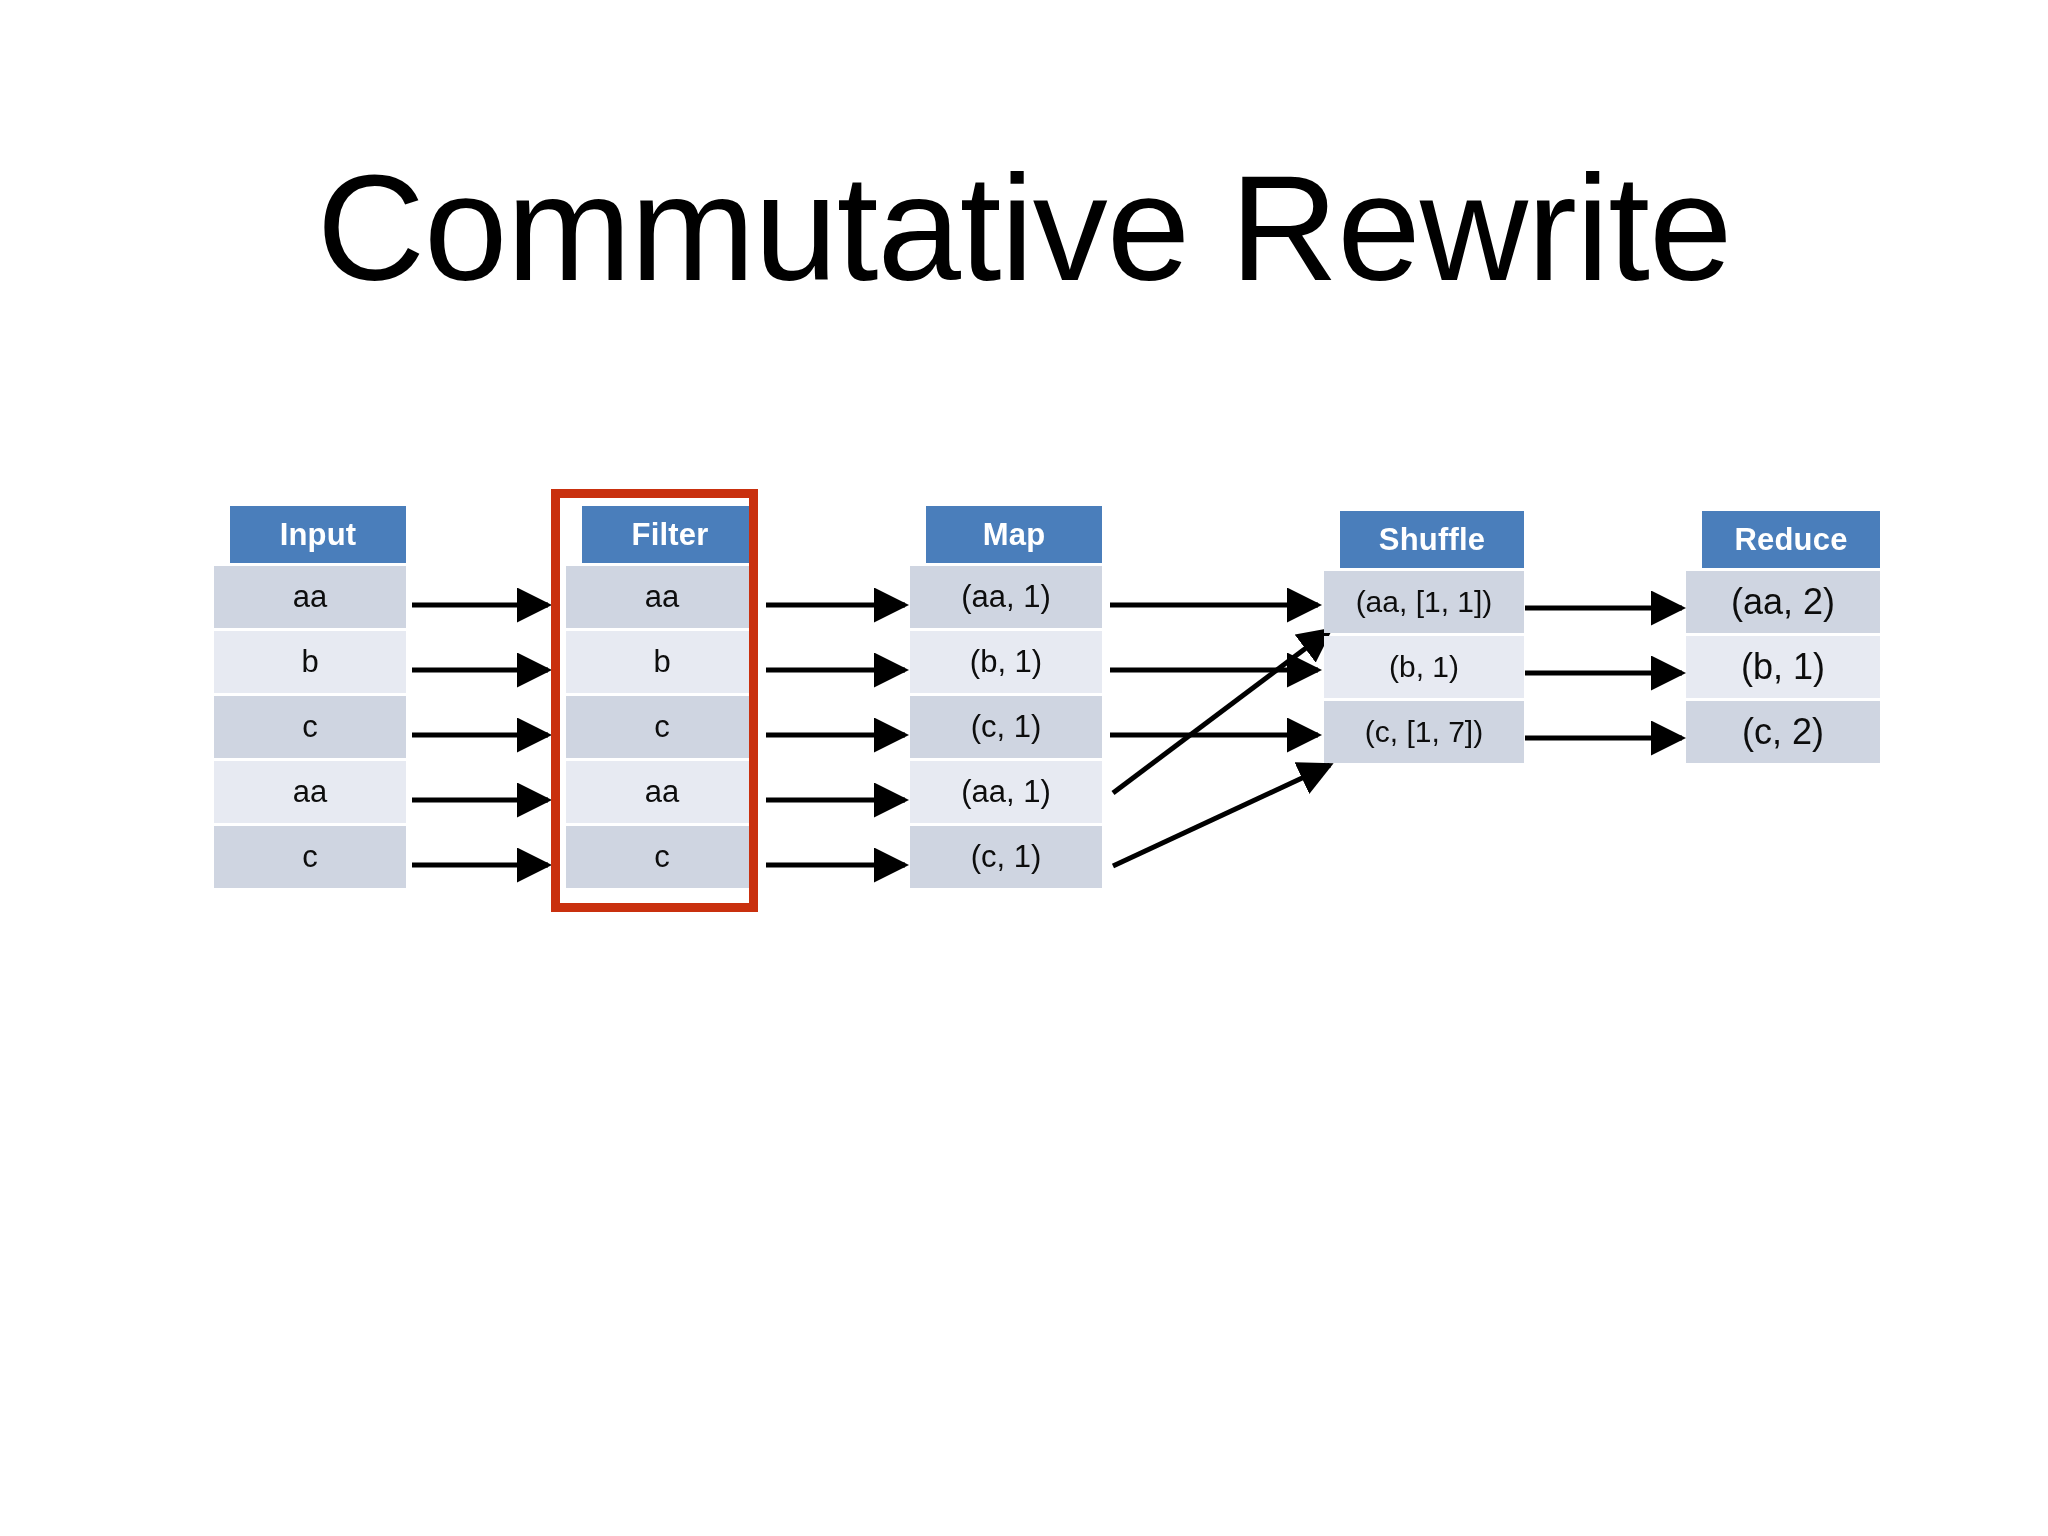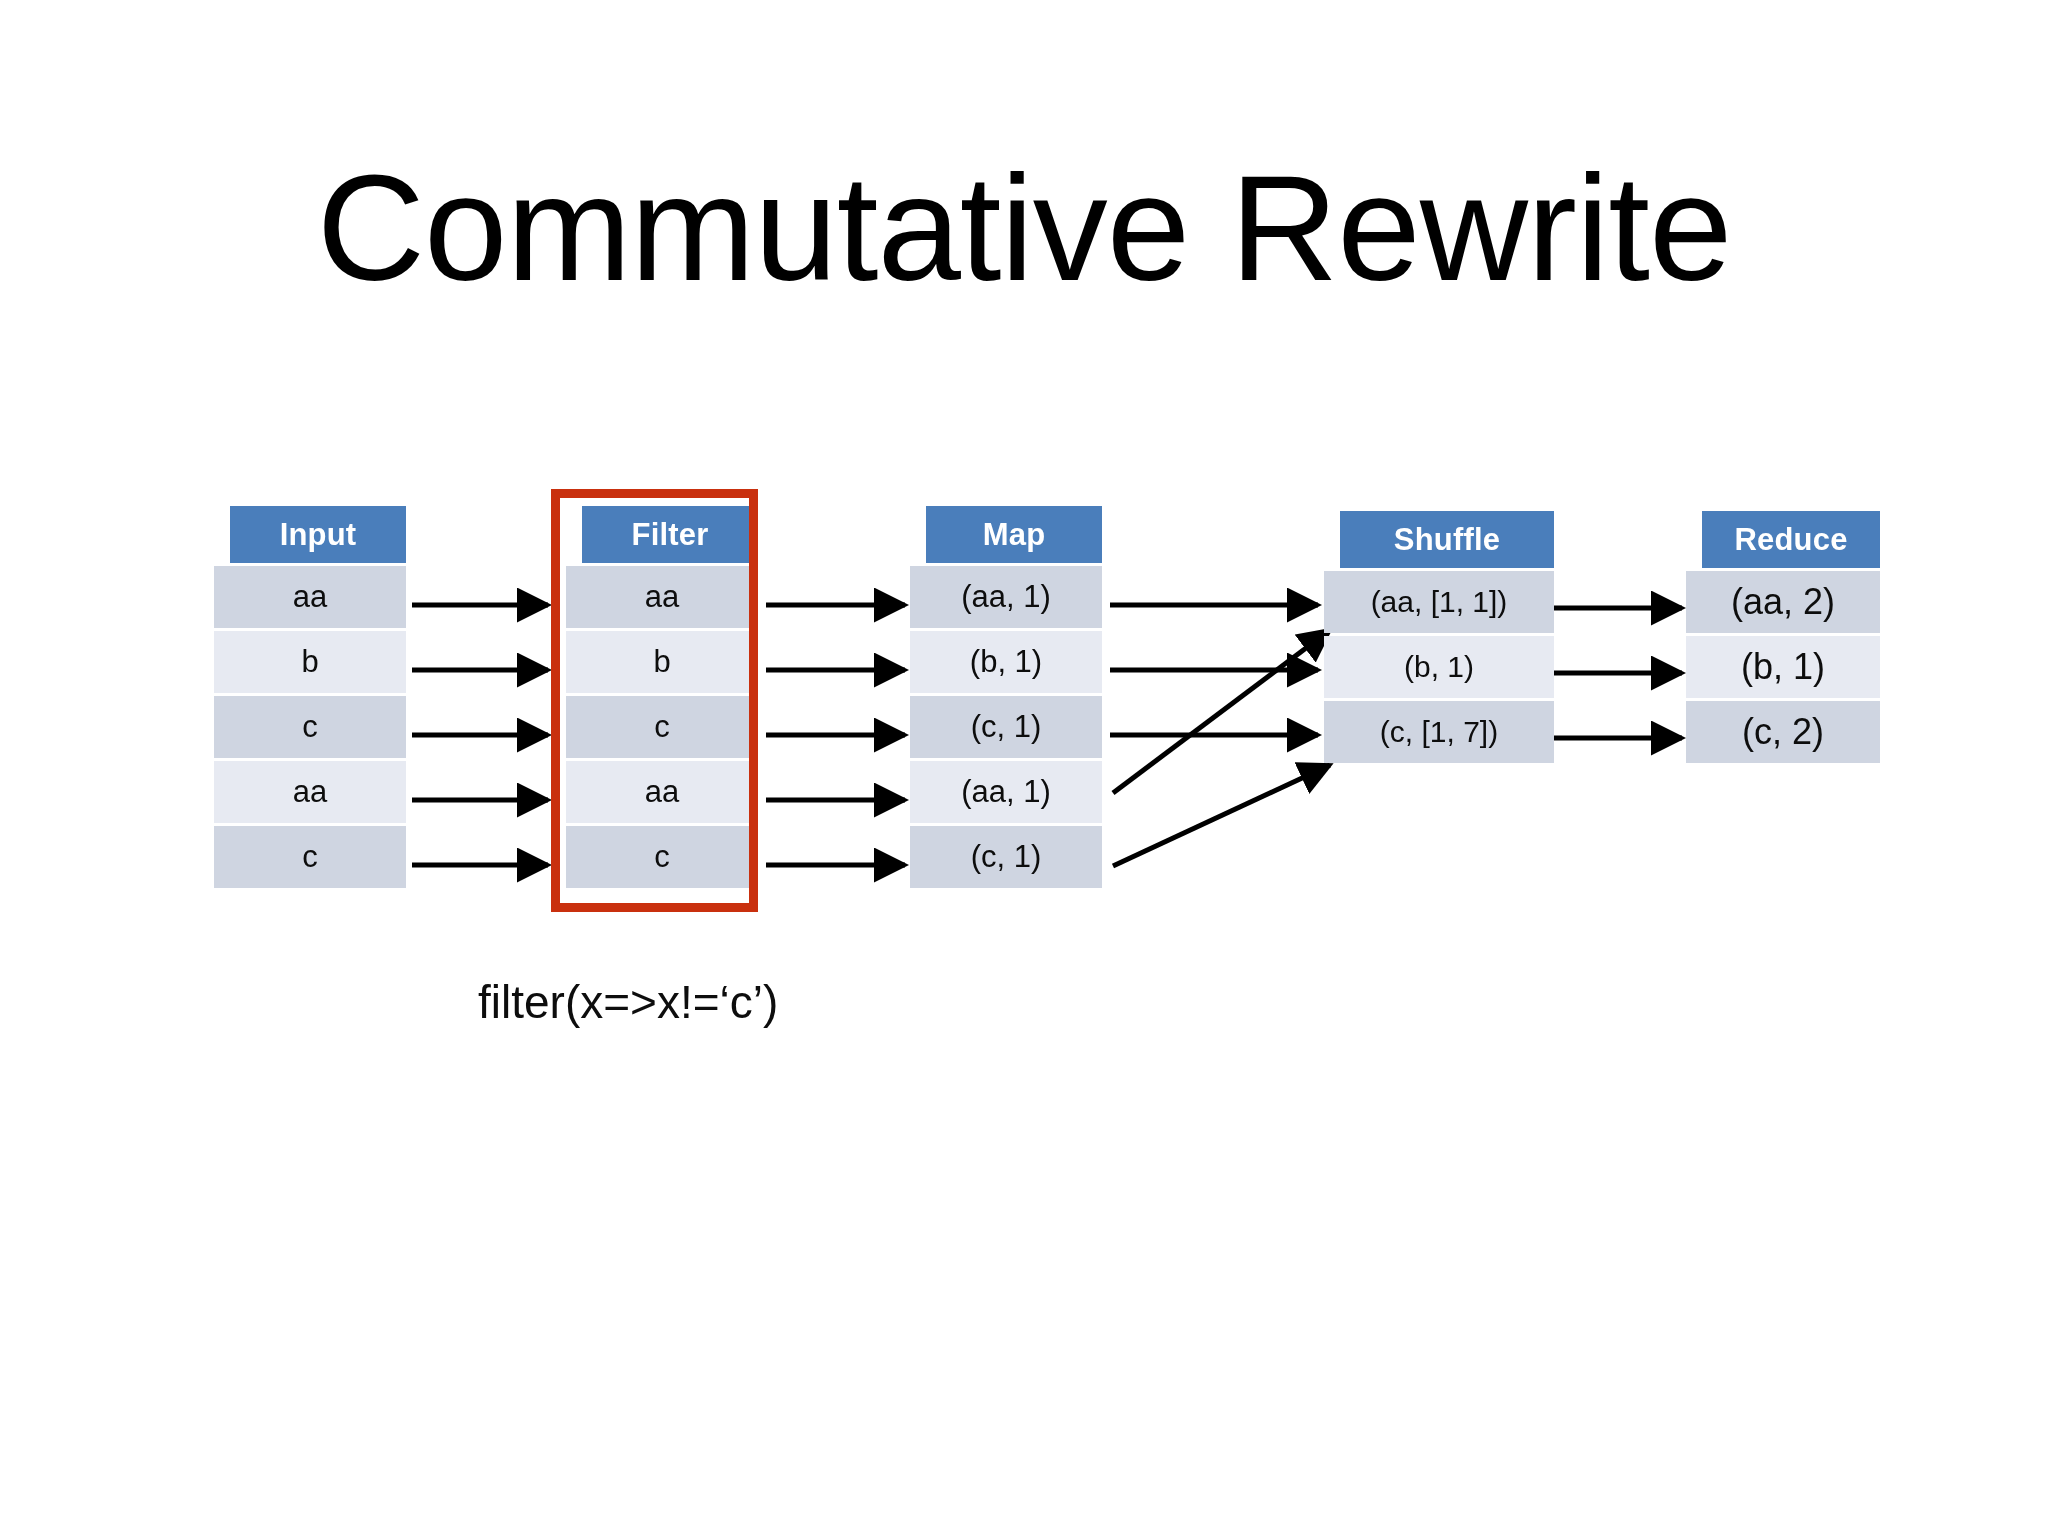--- a/index.html
+++ b/index.html
@@ -62,21 +62,21 @@
     color: #0d0d0d;
     white-space: nowrap;
   }
   .t-row.odd  { background: #CFD5E1; }
   .t-row.even { background: #E7EAF2; }
 
   
   #tbl-input   { left: 214px; top: 506px; }
   #tbl-filter  { left: 566px; top: 506px; }
   #tbl-map     { left: 910px; top: 506px; }
-  #tbl-shuffle { left: 1324px; top: 511px; width: 230px; }
+  #tbl-shuffle { left: 1324px; top: 511px; width: 200px; }
   #tbl-reduce  { left: 1686px; top: 511px; width: 194px; }
 
   #tbl-shuffle .t-row { font-size: 30px; }
   #tbl-reduce  .t-row { font-size: 36px; }
 
   
   #filter-highlight {
     position: absolute;
     left: 551px;
     top: 489px;
@@ -190,15 +190,14 @@
     <div class="t-row odd">(c, [1, 7])</div>
   </div>
 
   <div class="table" id="tbl-reduce">
     <div class="t-header">Reduce</div>
     <div class="t-row odd">(aa, 2)</div>
     <div class="t-row even">(b, 1)</div>
     <div class="t-row odd">(c, 2)</div>
   </div>
 
-  <div id="filter-caption">filter(x=&gt;x!=‘c’)</div>
 
 </div>
 
 </body></html>

